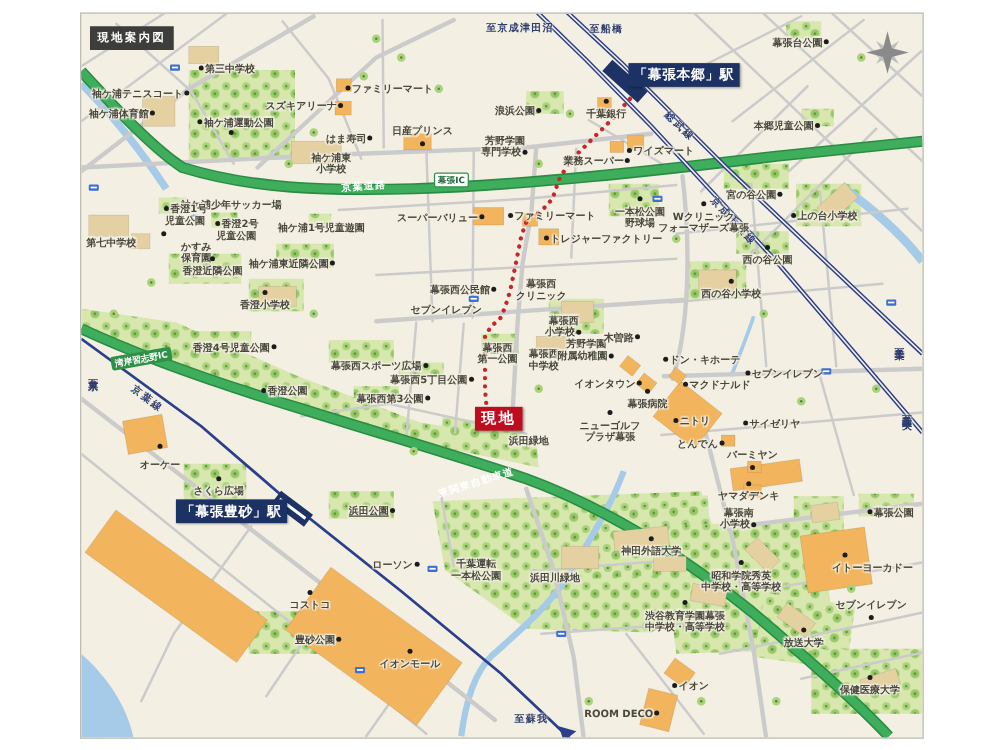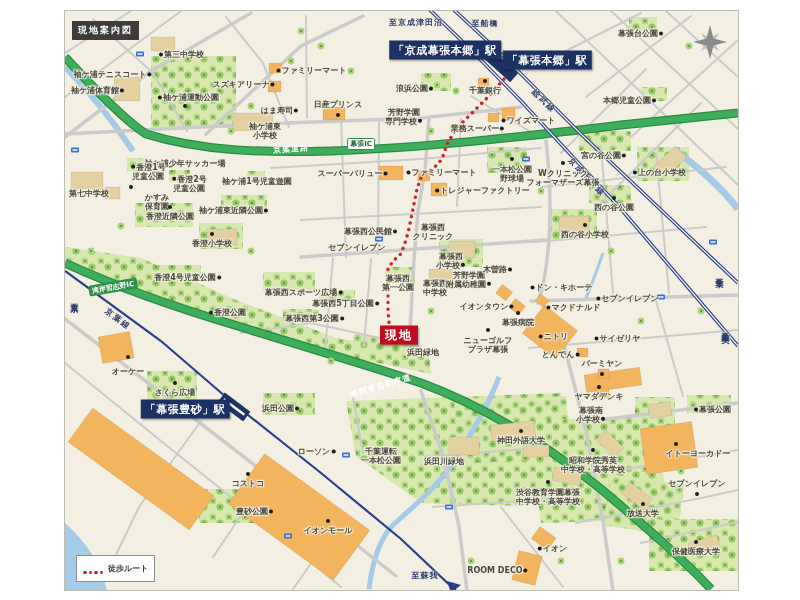--- a/index.html
+++ b/index.html
@@ -275,21 +275,20 @@
    <path d="M503,78 L488,95 L470,113 L455,128 L446,143 L441,158 L432,168 L421,174 L416,188 L413,203 L410,218 L407,232 L403,245 L399,254 L392,260 L387,268 L387,282 L387,296 L387,310 L388,322" fill="none" stroke="#c9252b" stroke-width="3.4" stroke-dasharray="0.1 6.5" stroke-linecap="round"></path>
 
    <g>
      <path d="M709,28 L711.5,38.5 L722,41 L711.5,43.5 L709,54 L706.5,43.5 L696,41 L706.5,38.5 Z" transform="rotate(45 709 41)" fill="#bdbdbd"></path>
      <path d="M709,24 L712.5,37.5 L726,41 L712.5,44.5 L709,58 L705.5,44.5 L692,41 L705.5,37.5 Z" fill="#8a8a8a"></path>
    </g>
   </svg>
 
   <div id="labels">
     <div class="lbl site-badge" style="left: 334px; top: 324px;">現地</div>
-  <div class="lbl station" style="left: 380px; top: 39px;">「京成幕張本郷」駅</div>
         <div class="lbl station" style="left: 482px; top: 49px;">「幕張本郷」駅</div>
         <div class="lbl station" style="left: 120px; top: 398px;">「幕張豊砂」駅</div>
         <div class="lbl dir" style="left: 351px; top: 11px;">至京成津田沼</div>
         <div class="lbl dir" style="left: 420px; top: 12px;">至船橋</div>
         <div class="lbl dir vert" style="left: 8px; top: 287px;">至東京</div>
         <div class="lbl dir vert" style="left: 653px; top: 262px;">至千葉</div>
         <div class="lbl dir vert" style="left: 659px; top: 317px;">至千葉中央</div>
         <div class="lbl dir" style="left: 360px; top: 564px;">至蘇我</div>
         <div class="lbl rail" style="left: 479px; top: 90px; transform: translate(-50%, -50%) rotate(44deg);">総武線</div>
         <div class="lbl rail" style="left: 522px; top: 166px; transform: translate(-50%, -50%) rotate(47deg);">京成千葉線</div>
@@ -503,21 +502,21 @@
           <div>浜田緑地</div>
         </div>
         <div class="lbl poi" style="left: 63px; top: 336px; margin-top: 25px;">
           <div>オーケー</div>
         </div>
         <div class="lbl dotabs" style="left: 63px; top: 346px;"></div>
         <div class="lbl poi" style="left: 110px; top: 382px;">
           <div>さくら広場</div>
         </div>
         <div class="lbl dotabs" style="left: 110px; top: 372px;"></div>
-        <div class="lbl poi" style="left: 216px; top: 398px;">
+        <div class="lbl poi" style="left: 233px; top: 398px; text-decoration: underline;">
           <div>浜田公園<span class="dotin"></span></div>
         </div>
         <div class="lbl poi" style="left: 252px; top: 441px;">
           <div>ローソン<span class="dotin"></span></div>
         </div>
         <div class="lbl poi" style="left: 316px; top: 445px;">
           <div>千葉運転</div>
           <div>一本松公園</div>
         </div>
         <div class="lbl poi" style="left: 379px; top: 451px;">
@@ -574,18 +573,14 @@
         <div class="lbl poi" style="left: 433px; top: 560px;">
           <div>ROOM DECO<span class="dotin"></span></div>
         </div>
         <div class="lbl poi" style="left: 487px; top: 538px;">
           <div><span class="dotin"></span>イオン</div>
         </div>
       </div>
 
   <div class="map-title">現地案内図</div>
 
-  <div class="legend">
-    <span class="dots"><i></i><i></i><i></i><i></i></span>
-    <span class="lab">徒歩ルート</span>
-  </div>
  </div>
 </div>
 
 </body></html>

